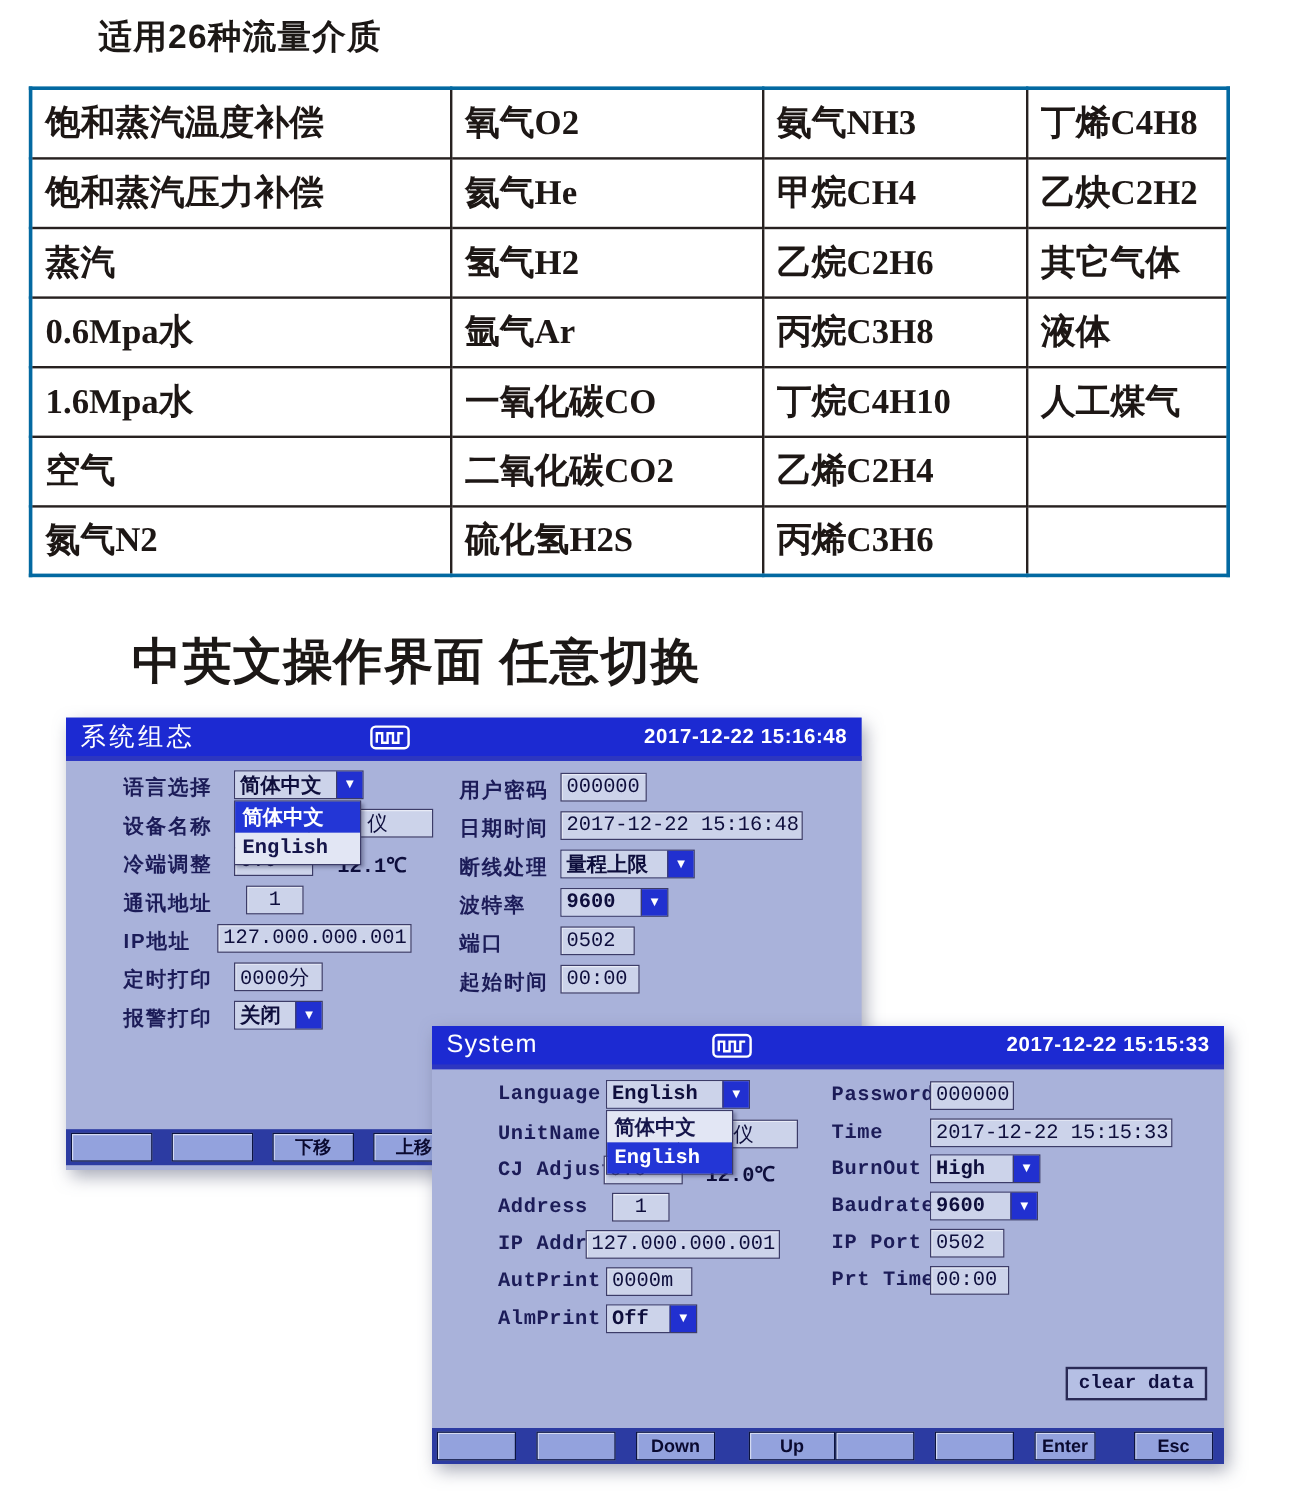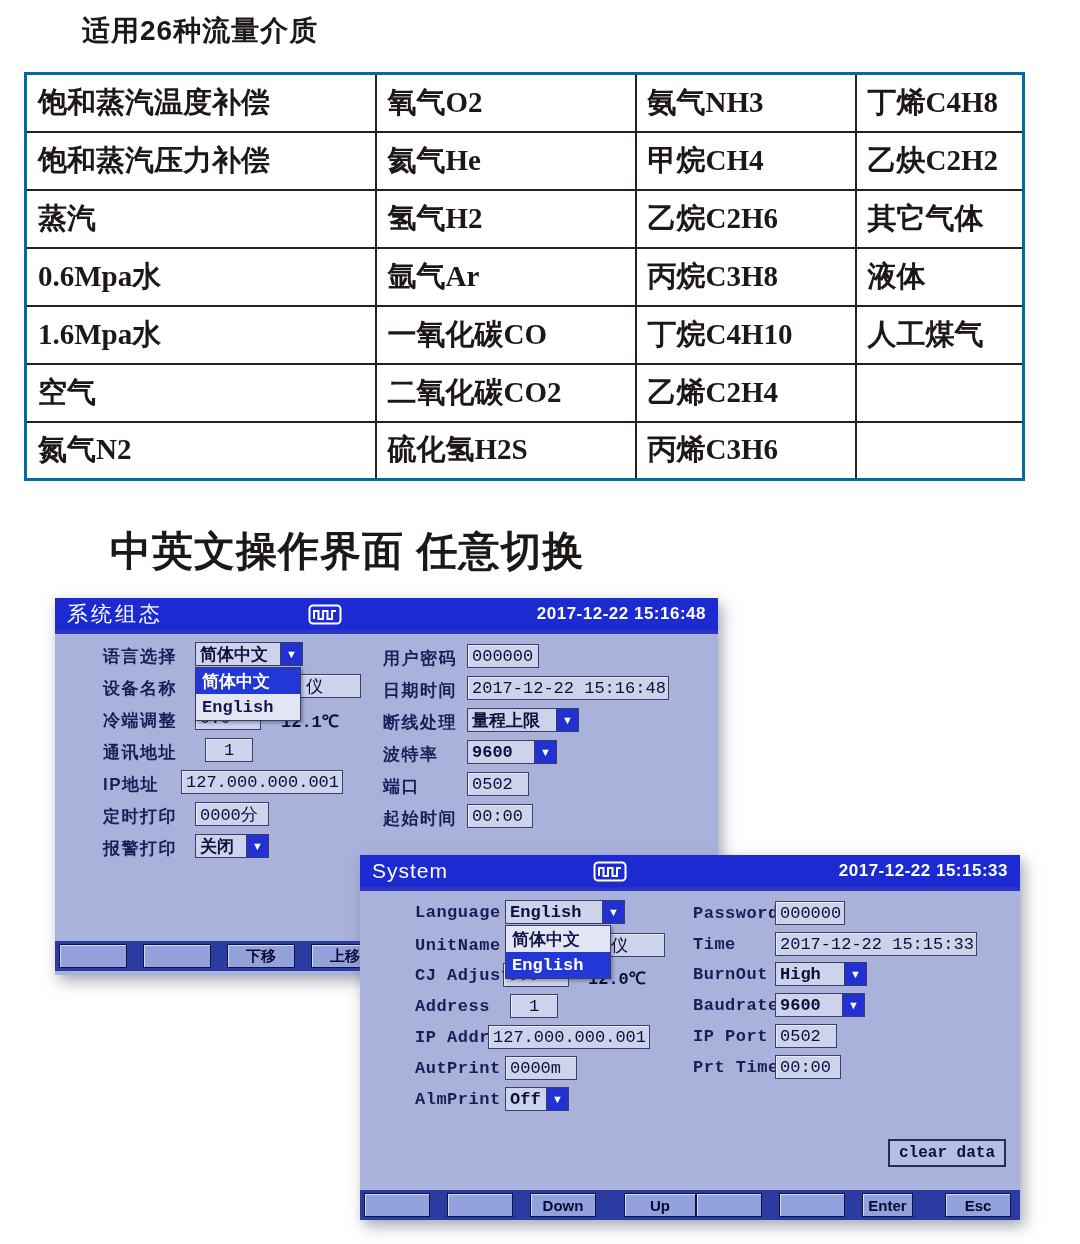--- a/index.html
+++ b/index.html
@@ -234,21 +234,21 @@
     <div class="box ctr" style="left:150px;top:139px;width:48px">1</div>
 
     <span class="lbl mlbl" style="left:55px;top:173px">IP Addr</span>
     <div class="box" style="left:128px;top:170px;width:162px">127.000.000.001</div>
 
     <span class="lbl mlbl" style="left:55px;top:204px">AutPrint</span>
     <div class="box" style="left:145px;top:201px;width:72px">0000m</div>
 
     <span class="lbl mlbl" style="left:55px;top:235px">AlmPrint</span>
     <div class="sel" style="left:145px;top:232px">
-      <div class="sval" style="width:40px">Off</div>
+      <div class="sval" style="width:52px">Off</div>
       <div class="arw">▼</div>
     </div>
 
     <span class="lbl mlbl" style="left:333px;top:49px">Password</span>
     <div class="box" style="left:415px;top:46px;width:70px">000000</div>
 
     <span class="lbl mlbl" style="left:333px;top:80px">Time</span>
     <div class="box" style="left:415px;top:77px;width:202px">2017-12-22 15:15:33</div>
 
     <span class="lbl mlbl" style="left:333px;top:110px">BurnOut</span>

